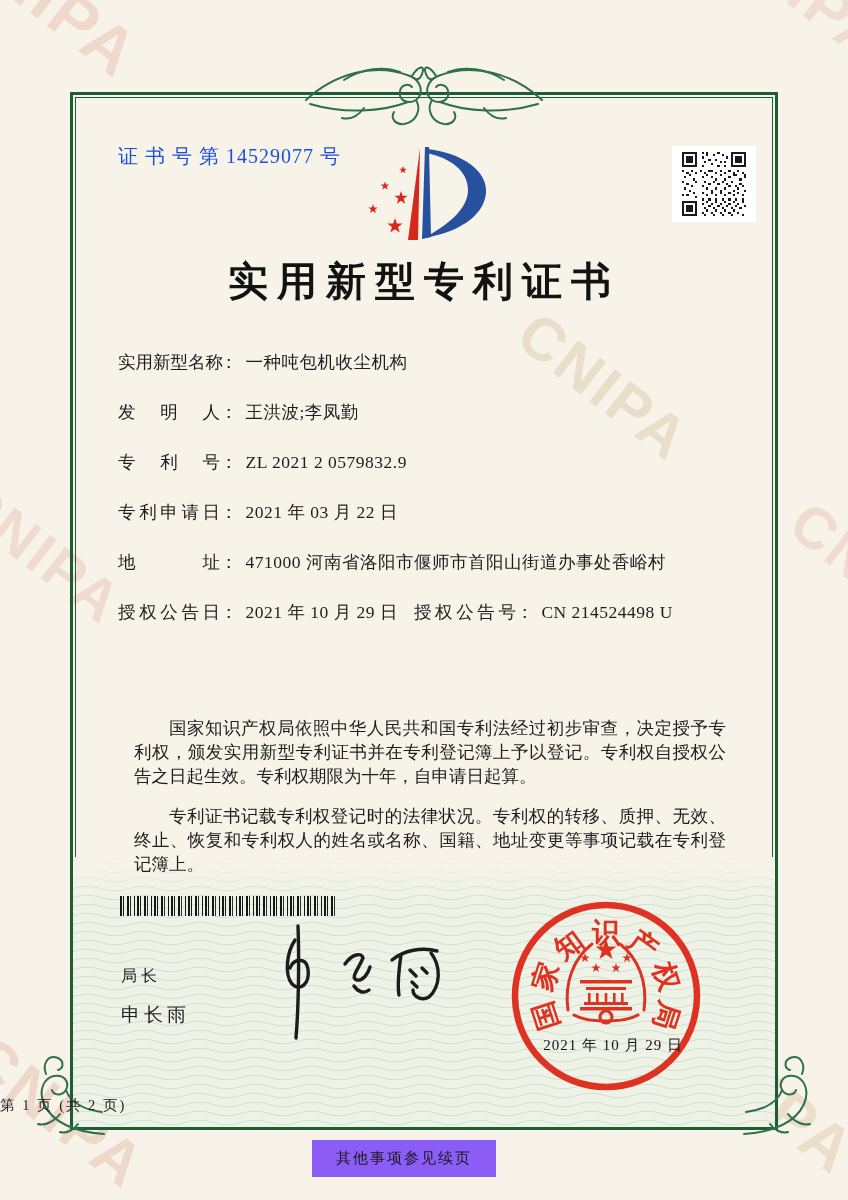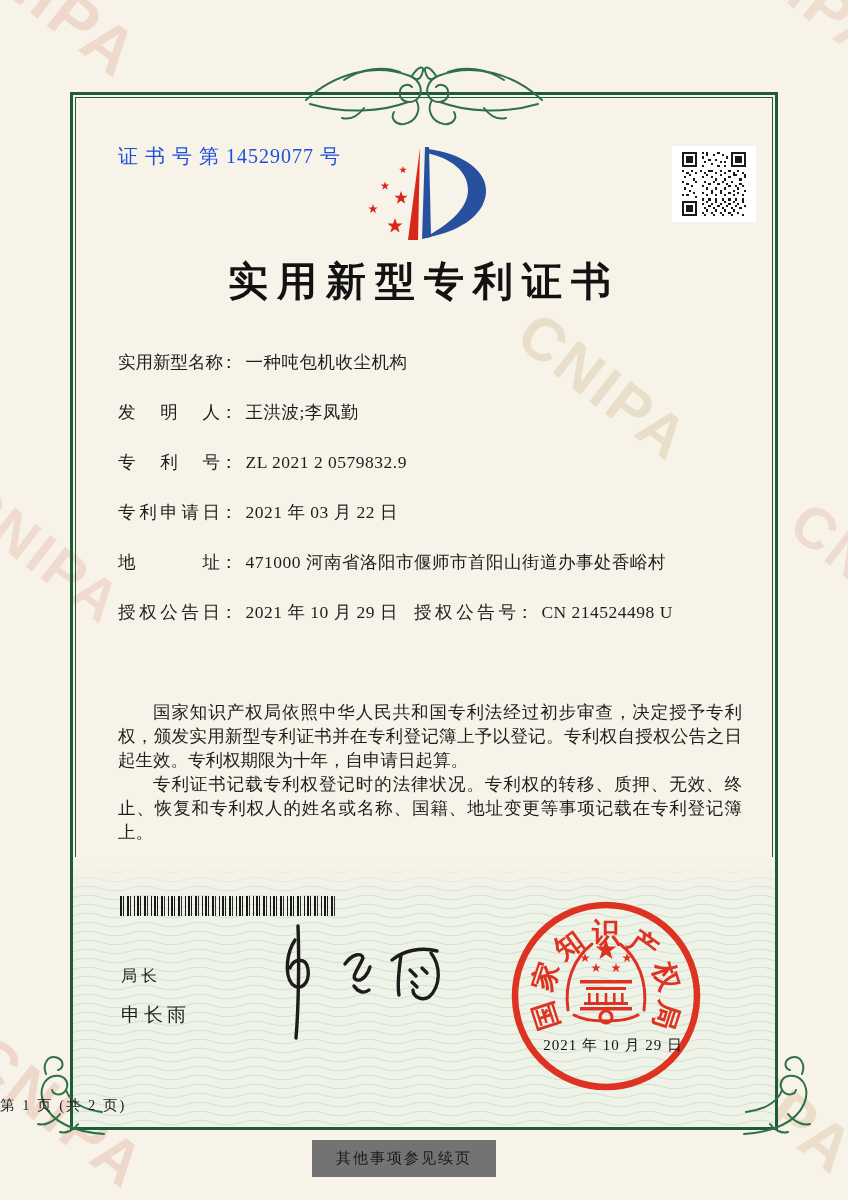--- a/index.html
+++ b/index.html
@@ -37,37 +37,37 @@
   
   .fields{position:absolute;left:118px;top:350px;width:630px;z-index:3;font-size:17.5px;}
   .field-row{height:50px;white-space:nowrap;}
   .flabel{display:inline-block;width:102px;text-align:justify;text-align-last:justify;}
   .fcolon{display:inline-block;margin-right:8px;}
   .fvalue{letter-spacing:.5px;}
   .grant-no{margin-left:16px;}
   
   .body-text{position:absolute;left:118px;top:700px;width:624px;z-index:3;
              font-size:17.5px;line-height:24px;text-align:justify;}
-  .body-text p{margin:0;text-indent:2em;}
+  .body-text p{margin:16px;text-indent:2em;}
   
   .barcode{position:absolute;left:120px;top:896px;width:218px;height:20px;z-index:3;
     background:repeating-linear-gradient(90deg,
       #181818 0 2px,transparent 2px 3px,#181818 3px 4px,transparent 4px 7px,
       #181818 7px 9px,transparent 9px 10px,#303030 10px 11px,transparent 11px 14px,
       #181818 14px 15px,transparent 15px 17px);}
   .sig-role{position:absolute;left:121px;top:966px;z-index:3;font-size:16px;letter-spacing:4px;}
   .sig-name{position:absolute;left:121px;top:1002px;z-index:3;font-size:19px;letter-spacing:4px;}
   .signature{position:absolute;left:250px;top:922px;z-index:4;}
   .seal{position:absolute;left:508px;top:898px;z-index:5;opacity:.94;}
   .seal-date{position:absolute;left:528px;top:1036px;width:170px;text-align:center;z-index:6;
              font-size:15px;letter-spacing:1px;color:#141414;}
   .page-num{position:absolute;left:0;top:1096px;width:100%;z-index:3;
             font-size:14.5px;color:#222;letter-spacing:2px;}
   .footer-note{position:absolute;left:404px;top:1140px;transform:translateX(-50%);z-index:3;
-               background:#737373;padding:9px 24px;font-size:15px;letter-spacing:2px;color:#1a1a1a;}
+               background:#8b5cf6;padding:9px 24px;font-size:15px;letter-spacing:2px;color:#1a1a1a;}
 </style>
 </head>
 <body>
 
 <div class="page">
 
   <div class="wm wm1">CNIPA</div>
   <div class="wm wm2">CNIPA</div>
   <div class="wm wm3">CNIPA</div>
   <div class="wm wm4">CNIPA</div>

